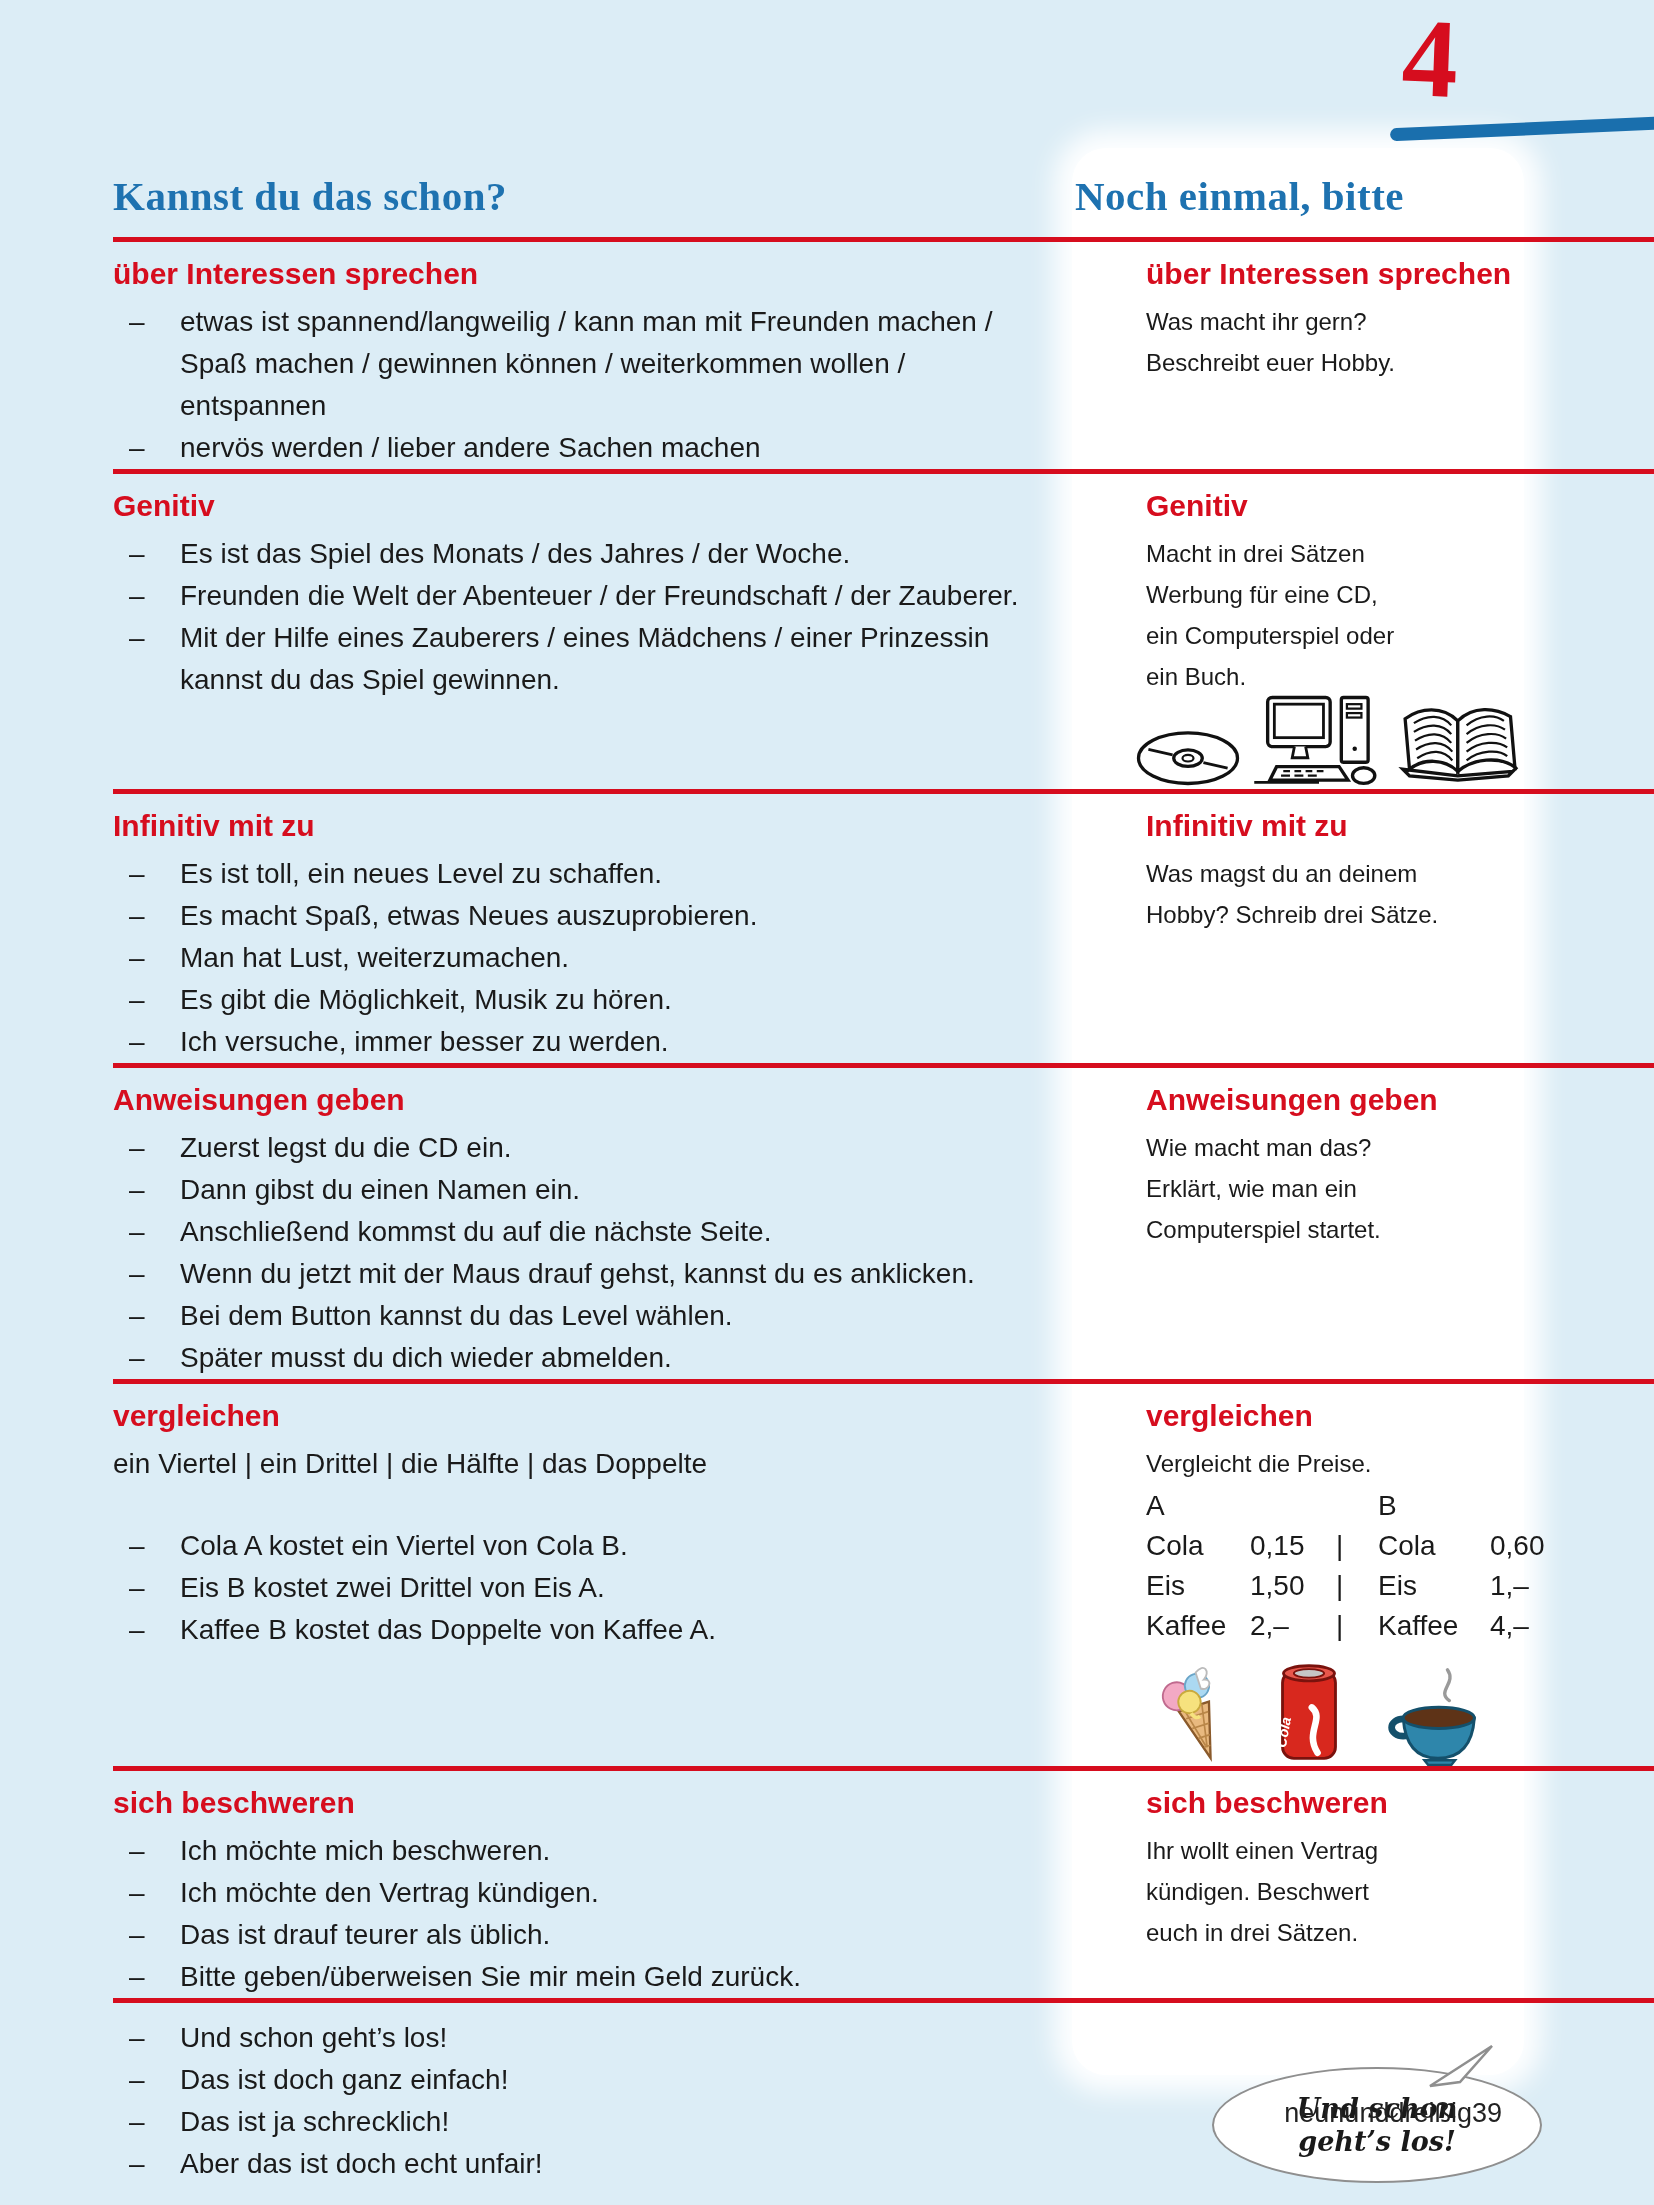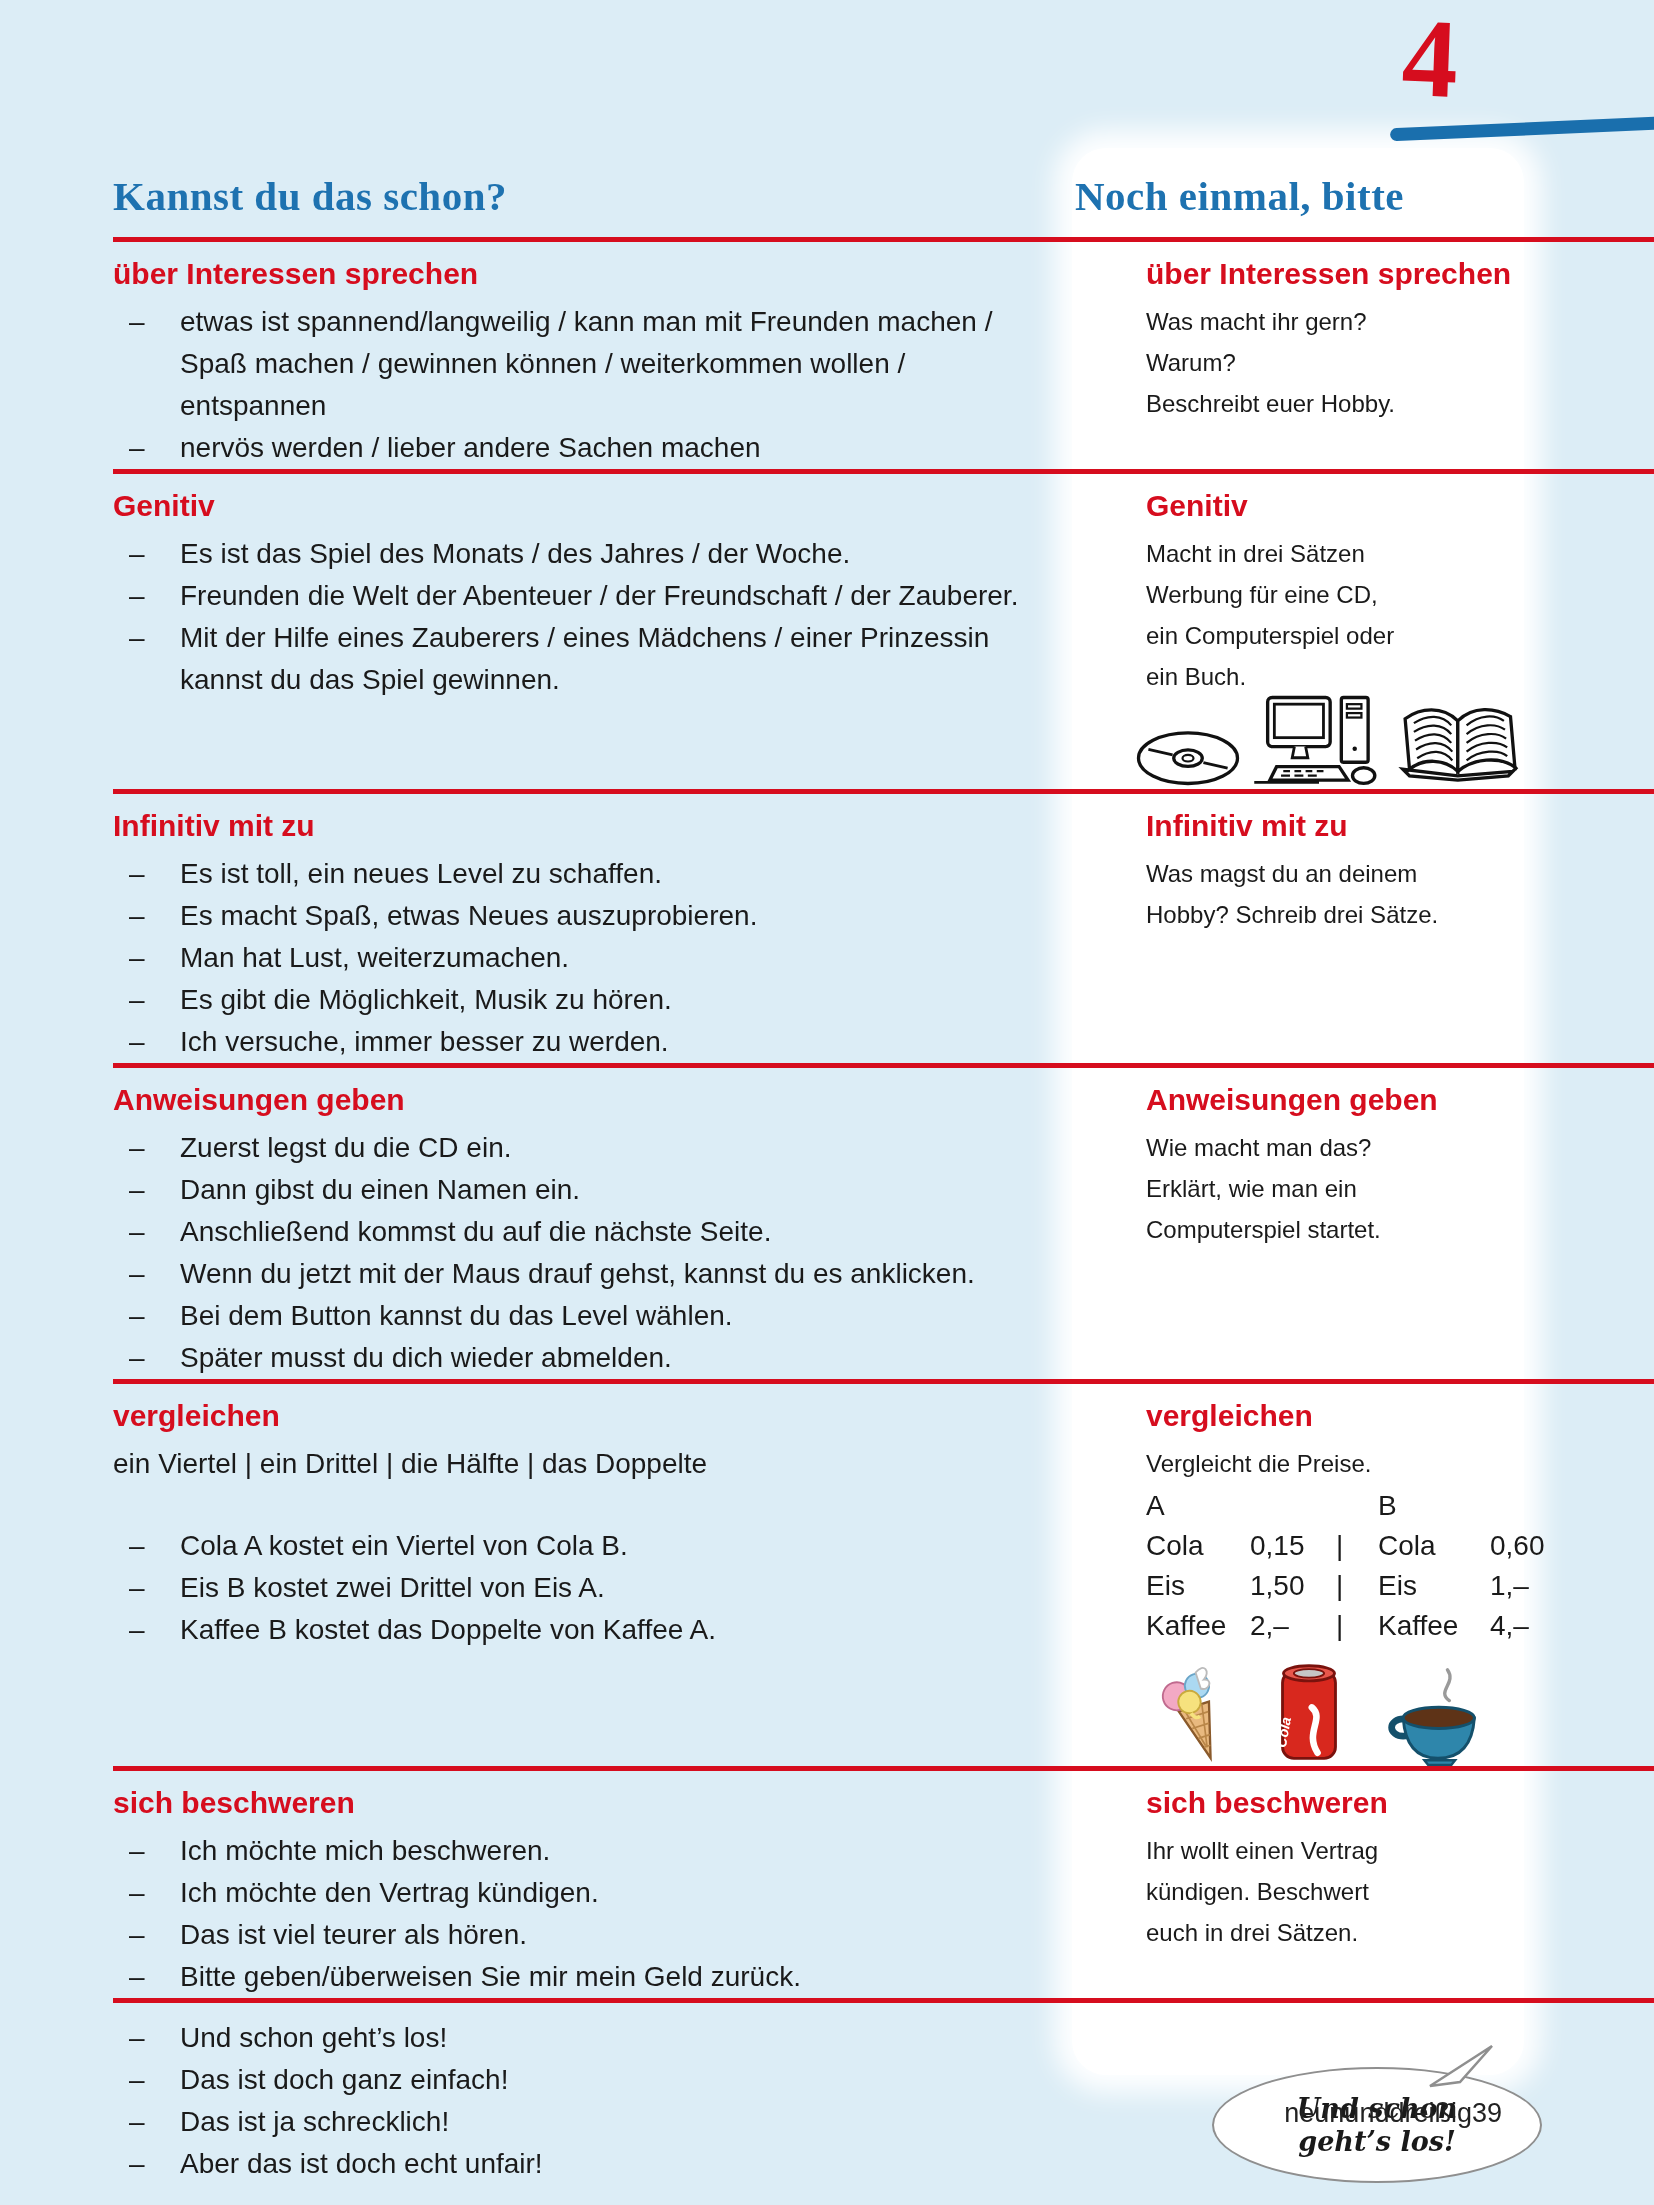--- a/index.html
+++ b/index.html
@@ -109,21 +109,20 @@
       <div class="col-left">
         <h3 class="sec-title">über Interessen sprechen</h3>
         <ul class="bullets">
           <li><span class="dash">–</span><span>etwas ist spannend/langweilig / kann man mit Freunden machen / Spaß machen / gewinnen können / weiterkommen wollen / entspannen</span></li>
           <li><span class="dash">–</span><span>nervös werden / lieber andere Sachen machen</span></li>
         </ul>
       </div>
       <div class="col-right">
         <h3 class="sec-title">über Interessen sprechen</h3>
         <div class="rline">Was macht ihr gern?</div>
-        <div class="rline">Warum?</div>
         <div class="rline">Beschreibt euer Hobby.</div>
       </div>
     </div>
 
     <div class="section" style="min-height:265px">
       <div class="col-left">
         <h3 class="sec-title">Genitiv</h3>
         <ul class="bullets">
           <li><span class="dash">–</span><span>Es ist das Spiel des Monats / des Jahres / der Woche.</span></li>
           <li><span class="dash">–</span><span>Freunden die Welt der Abenteuer / der Freundschaft / der Zauberer.</span></li>
@@ -270,21 +269,21 @@
         </div>
       </div>
     </div>
 
     <div class="section" style="min-height:225px">
       <div class="col-left">
         <h3 class="sec-title">sich beschweren</h3>
         <ul class="bullets">
           <li><span class="dash">–</span><span>Ich möchte mich beschweren.</span></li>
           <li><span class="dash">–</span><span>Ich möchte den Vertrag kündigen.</span></li>
-          <li><span class="dash">–</span><span>Das ist viel teurer als hören.</span></li>
+          <li><span class="dash">–</span><span>Das ist drauf teurer als üblich.</span></li>
           <li><span class="dash">–</span><span>Bitte geben/überweisen Sie mir mein Geld zurück.</span></li>
         </ul>
       </div>
       <div class="col-right">
         <h3 class="sec-title">sich beschweren</h3>
         <div class="rline">Ihr wollt einen Vertrag</div>
         <div class="rline">kündigen. Beschwert</div>
         <div class="rline">euch in drei Sätzen.</div>
       </div>
     </div>

